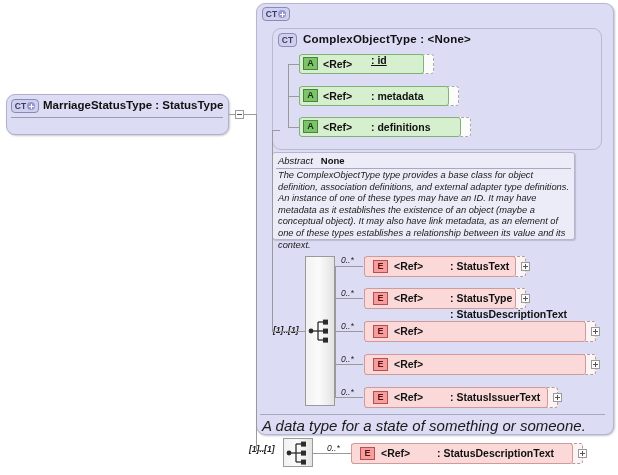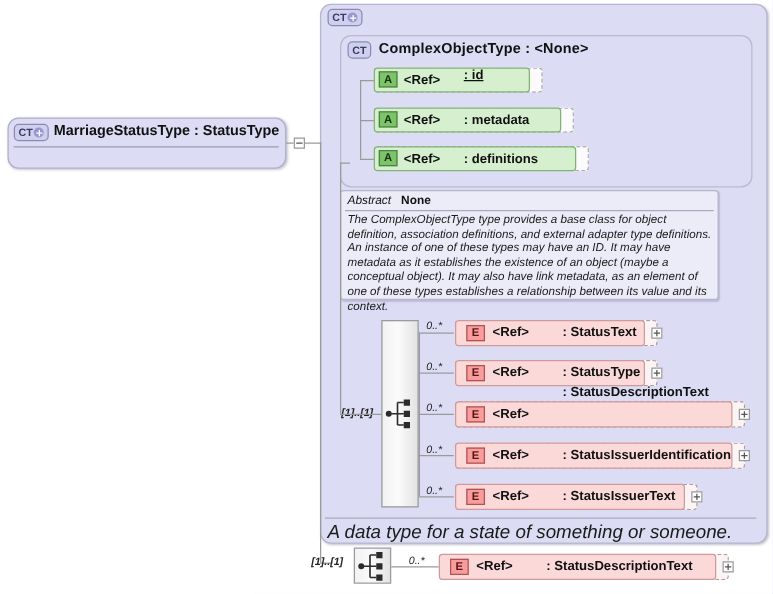--- a/index.html
+++ b/index.html
@@ -181,21 +181,20 @@
   <div class="e-badge" style="left:373px;top:325px;">E</div>
   <div class="row-ref" style="left:394px;top:325px;">&lt;Ref&gt;</div>
   <div class="row-name" style="left:450px;top:308px;">: StatusDescriptionText</div>
   <div class="tog plus" style="left:591px;top:327px;"></div>
 
   <div class="card" style="left:341px;top:354px;">0..*</div>
   <div class="elem-row" style="left:364px;top:354px;width:232px;height:21px;"></div>
   <div class="elem-inner" style="left:364px;top:354px;width:222px;height:21px;border-radius:3px;"></div>
   <div class="e-badge" style="left:373px;top:358px;">E</div>
   <div class="row-ref" style="left:394px;top:358px;">&lt;Ref&gt;</div>
-  <div class="row-name" style="left:450px;top:358px;">: StatusIssuerIdentification</div>
   <div class="tog plus" style="left:591px;top:360px;"></div>
 
   <div class="card" style="left:341px;top:387px;">0..*</div>
   <div class="elem-row" style="left:364px;top:387px;width:194px;height:21px;"></div>
   <div class="elem-inner" style="left:364px;top:387px;width:184px;height:21px;border-radius:3px;"></div>
   <div class="e-badge" style="left:373px;top:391px;">E</div>
   <div class="row-ref" style="left:394px;top:391px;">&lt;Ref&gt;</div>
   <div class="row-name" style="left:450px;top:391px;">: StatusIssuerText</div>
   <div class="tog plus" style="left:553px;top:393px;"></div>
 

